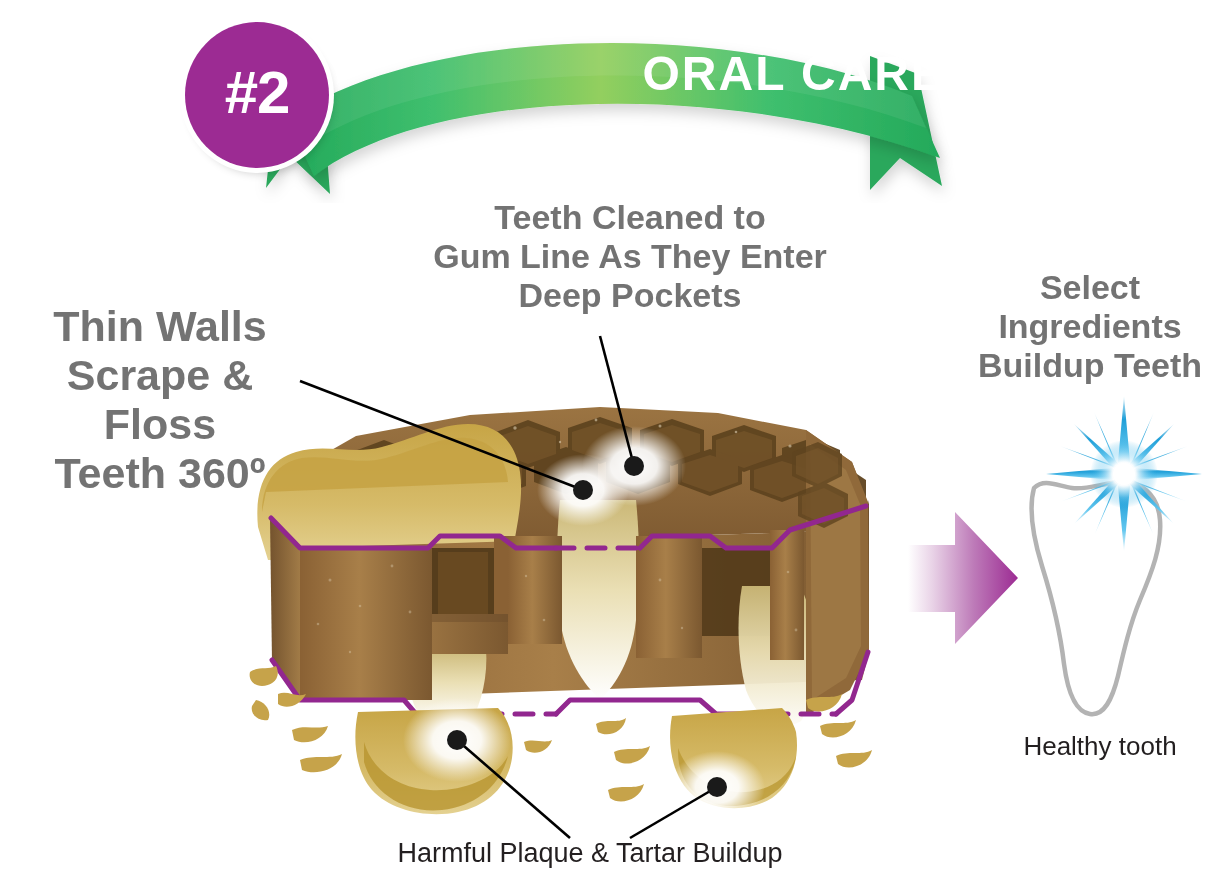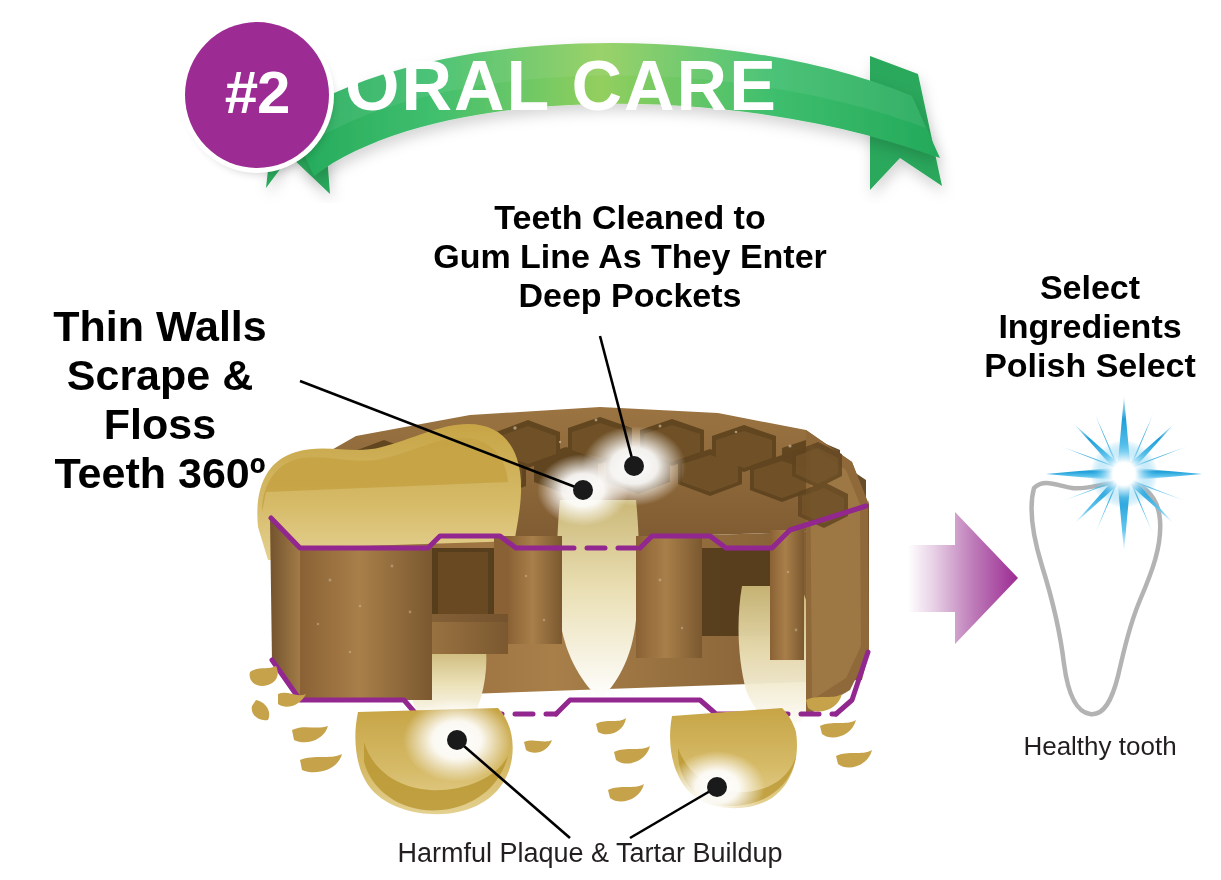--- a/index.html
+++ b/index.html
@@ -31,22 +31,22 @@
     width: 800px;
     height: 195px;
   }
   .banner-svg { position: absolute; left: 0; top: 0; }
 
   .banner-title {
     position: absolute;
     left: 175px;
     top: 38px;
     width: 600px;
-    text-align: left;
-    font-size: 70px;
+    text-align: right;
+    font-size: 48px;
     font-weight: bold;
     letter-spacing: 2px;
     color: #ffffff;
     pointer-events: none;
   }
 
   .badge {
     position: absolute;
     left: 15px;
     top: 14px;
@@ -65,21 +65,21 @@
     font-weight: bold;
     line-height: 1;
     letter-spacing: -1px;
     transform: translateY(-2px);
   }
 
   
   .callout {
     position: absolute;
     font-weight: bold;
-    color: #000000;
+    color: #737373;
     line-height: 1.14;
     text-align: center;
     white-space: pre-line;
   }
   #callout-left  { left: 10px;  top: 302px; width: 300px; font-size: 43px; }
   #callout-top   { left: 370px; top: 198px; width: 520px; font-size: 34px; }
   #callout-right { left: 960px; top: 268px; width: 260px; font-size: 34px; }
 
   .caption {
     position: absolute;
@@ -443,19 +443,19 @@
   <div class="callout" id="callout-left">Thin Walls
 Scrape &amp; Floss
 Teeth 360º</div>
 
   <div class="callout" id="callout-top">Teeth Cleaned to
 Gum Line As They Enter
 Deep Pockets</div>
 
   <div class="callout" id="callout-right">Select
 Ingredients
-Polish Select</div>
+Buildup Teeth</div>
 
   <div class="caption" id="caption-tooth">Healthy tooth</div>
 
   <div class="caption" id="caption-bottom">Harmful Plaque &amp; Tartar Buildup</div>
 
 </div>
 
 </body></html>

